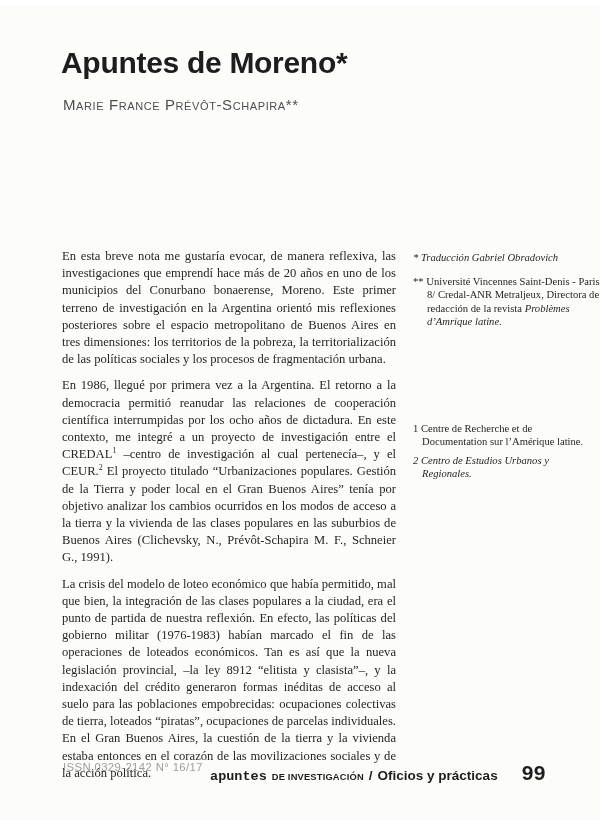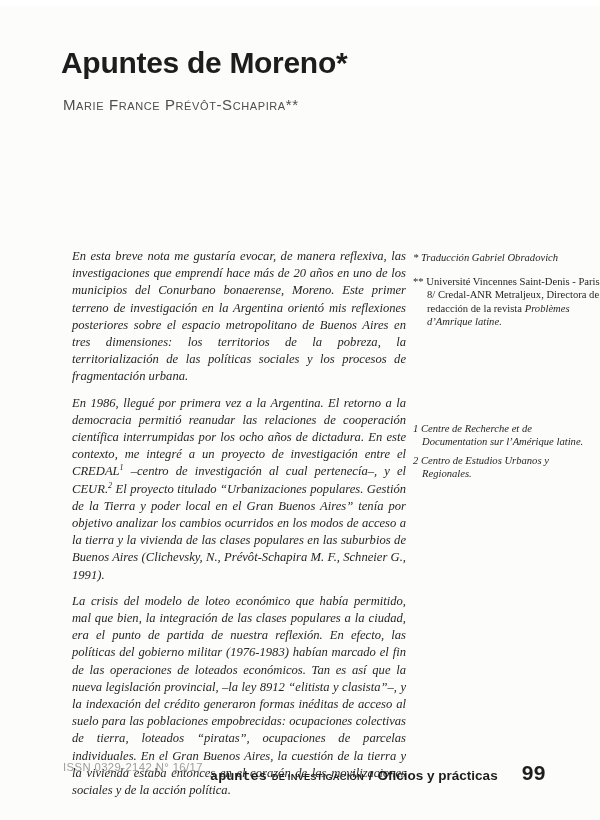--- a/index.html
+++ b/index.html
@@ -32,46 +32,45 @@
     font-family: "Liberation Sans", sans-serif;
     font-variant: small-caps;
     font-weight: 400;
     font-size: 15px;
     letter-spacing: 0.6px;
     color: #4e4e50;
     white-space: nowrap;
   }
   .body-col {
     position: absolute;
-    left: 72px;
+    left: 62px;
     top: 242px;
     width: 334px;
     text-align: justify;
     font-size: 12.6px;
     line-height: 17.2px;
     hyphens: auto;
-    font-style: italic;
     -webkit-hyphens: auto;
   }
   .body-col p { margin: 0 0 9px 0; }
   .body-col sup { font-size: 8px; line-height: 0; vertical-align: super; }
   .mnote {
     position: absolute;
     left: 413px;
     width: 176px;
     font-size: 10.6px;
     line-height: 13.4px;
     color: #262626;
     text-align: left;
   }
   .hang-1 { padding-left: 9px;  text-indent: -9px; }
   .hang-2 { padding-left: 14px; text-indent: -14px; }
   .note-translation { top: 245px; font-style: italic; }
   .note-affiliation { top: 269px; }
-  .note-fn1 { top: 416px; font-style: italic; }
+  .note-fn1 { top: 416px; }
   .note-fn2 { top: 448px; font-style: italic; }
   .journal-title-italic { font-style: italic; }
   .footer {
     position: absolute;
     left: 63px;
     right: 54px;
     top: 755px;
     display: flex;
     align-items: flex-start;
     font-family: "Liberation Sans", sans-serif;

